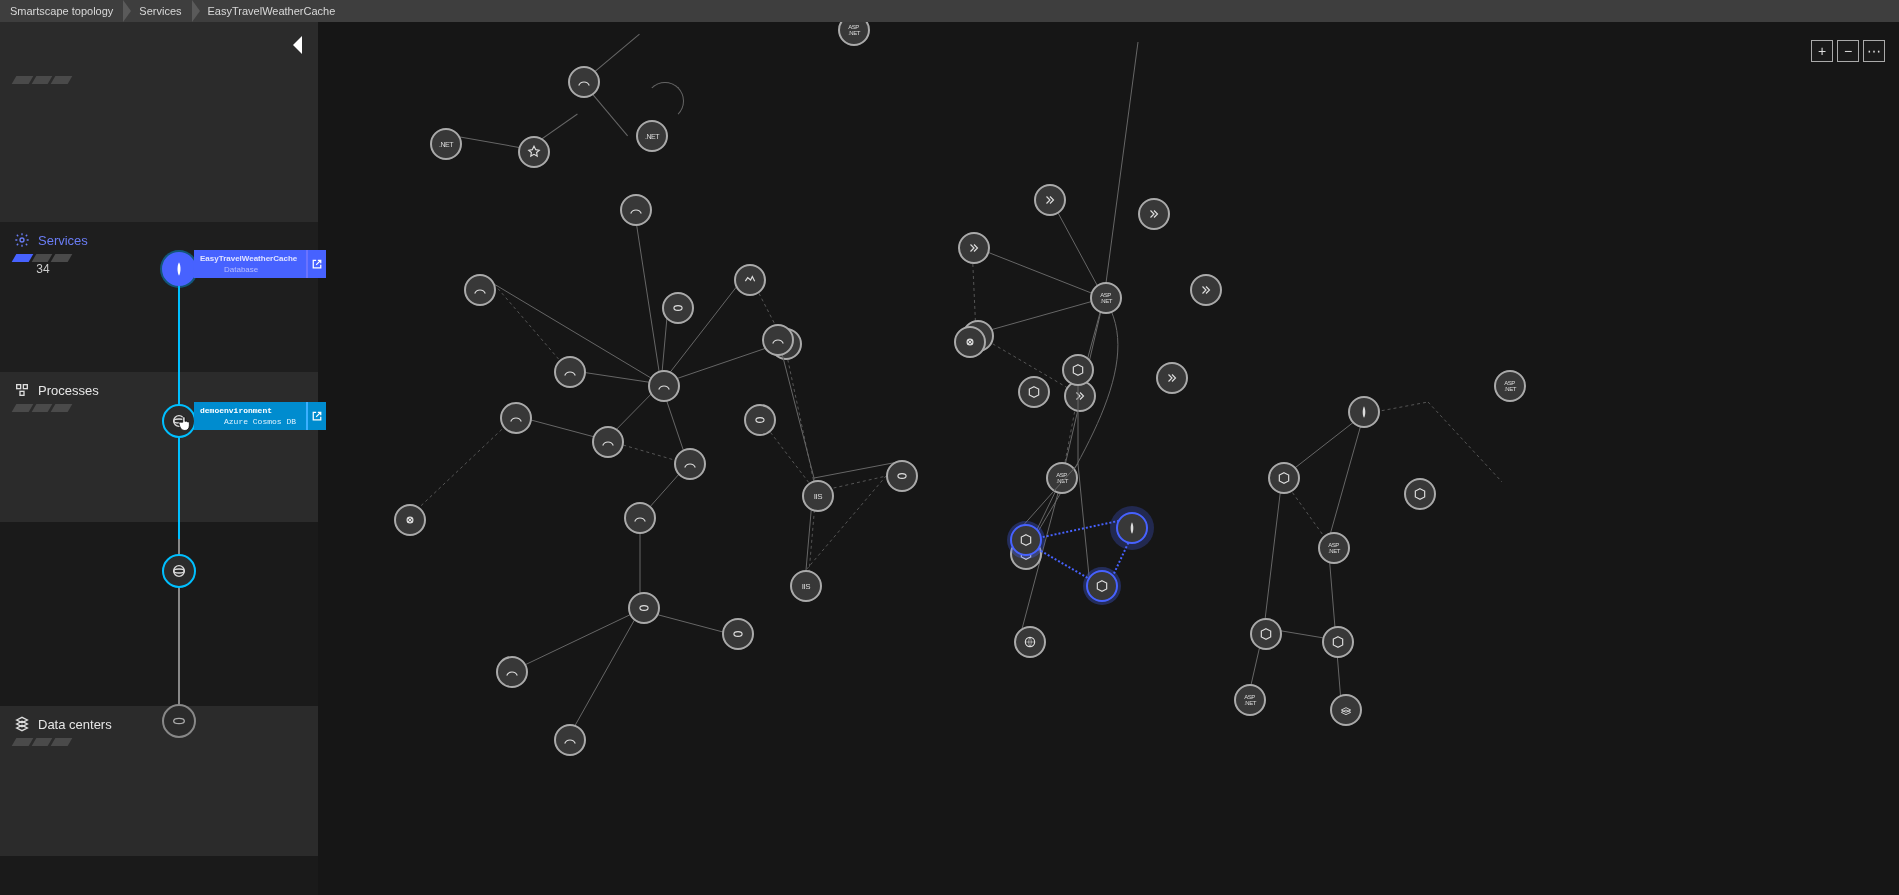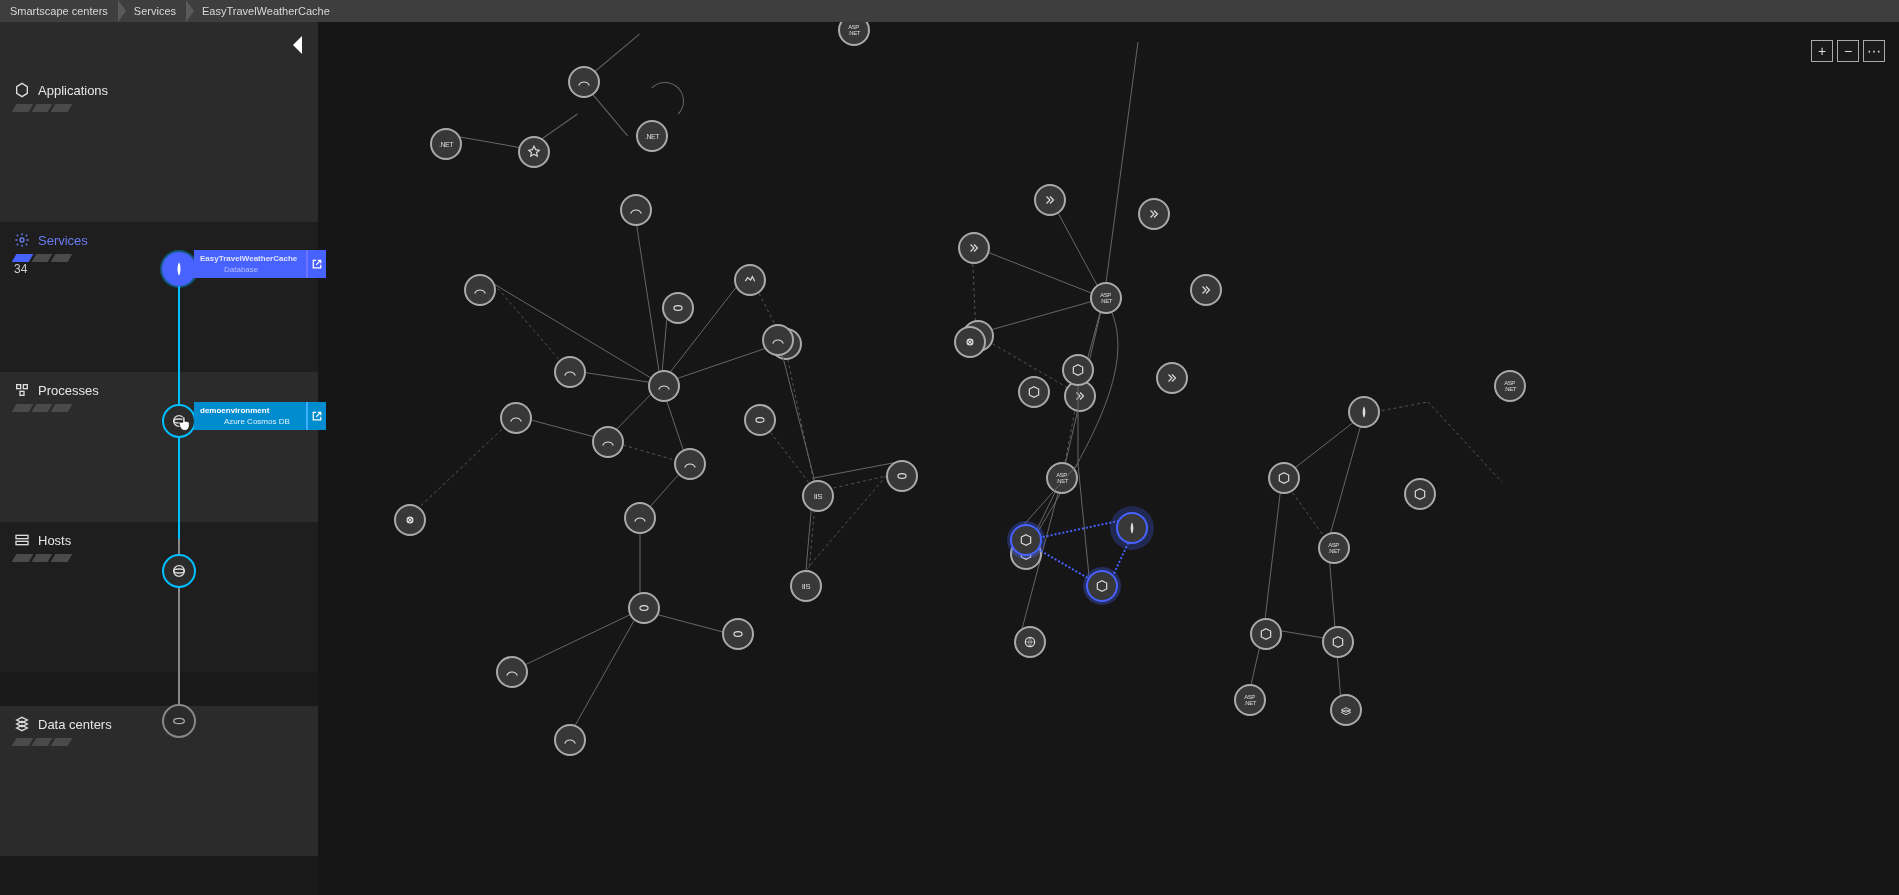--- a/index.html
+++ b/index.html
@@ -81,24 +81,23 @@
     font-size: 13px;
     color: #e6e6e6;
   }
   .layer-header.active { color: #6a7df5; }
   .layer-header .ico {
     width: 16px; height: 16px;
     display: inline-flex;
     align-items: center; justify-content: center;
   }
   .layer-count {
-    padding-left: 14px;
     font-size: 12px;
     color: #ccc;
-    text-align: left;
+    text-align: center;
     width: 86px;
   }
   .health {
     height: 8px;
     margin: 4px 0 0 14px;
     width: 56px;
     transform: skewX(-30deg);
     display: flex;
     gap: 3px;
   }
@@ -149,20 +148,21 @@
     z-index: 4;
   }
   .card.selected {
     background: #4762ff;
     border-color: #6a73ff;
   }
   .card.hover {
     background: #008ccf;
     color: #fff;
     border-color: #3bb0ff;
+    font-family: Liberation Mono, monospace;
   }
   .card .t { font-weight: bold; color:#e0e3ff; }
   .card.hover .t { color:#fff; }
   .card .sub { color:#b8beff; margin-top:2px;padding-left:24px;}
   .card.hover .sub { color:#dff3ff; }
   .card .open {
     position:absolute;
     right:-20px; top:0; bottom:0;
     width:18px;
     display:flex;align-items:center;justify-content:center;
@@ -226,42 +226,34 @@
     color:#ddd;
     font-size:14px;
     cursor:pointer;
     background:#1a1a1a;
   }
 </style>
 </head>
 <body>
 
 <div class="breadcrumb">
-  <span class="crumb">Smartscape centers</span>
+  <span class="crumb">Smartscape topology</span>
   <span class="crumb-sep"></span>
   <span class="crumb">Services</span>
   <span class="crumb-sep"></span>
   <span class="crumb">EasyTravelWeatherCache</span>
 </div>
 
 <div class="sidebar">
 
   <div class="collapse-wrap">
     <div class="collapse-handle"></div>
   </div>
 
   <div class="layer shade-a" style="top:50px;height:150px;">
-    <div class="layer-header">
-      <span class="ico">
-        <svg viewBox="0 0 24 24">
-            <path d="M12 2 20 7v10l-8 5-8-5V7z" fill="none" stroke="#ddd" stroke-width="2"></path>
-          </svg>
-      </span>
-      <span>Applications</span>
-    </div>
     <div class="health">
         <span></span>
         <span></span>
         <span></span>
       </div>
   </div>
 
   <div class="layer shade-b" style="top:200px;height:150px;">
     <div class="layer-header active">
       <span class="ico">
@@ -291,36 +283,20 @@
       </span>
       <span>Processes</span>
     </div>
     <div class="health">
         <span></span>
         <span></span>
         <span></span>
       </div>
   </div>
 
-  <div class="layer shade-b" style="top:500px;height:150px;">
-    <div class="layer-header">
-      <span class="ico">
-        <svg viewBox="0 0 24 24">
-            <rect x="3" y="5" width="18" height="5" fill="none" stroke="#ddd" stroke-width="2"></rect>
-            <rect x="3" y="14" width="18" height="5" fill="none" stroke="#ddd" stroke-width="2"></rect>
-          </svg>
-      </span>
-      <span>Hosts</span>
-    </div>
-    <div class="health">
-        <span></span>
-        <span></span>
-        <span></span>
-      </div>
-  </div>
 
   <div class="layer shade-a" style="top:684px;height:150px;">
     <div class="layer-header">
       <span class="ico">
         <svg viewBox="0 0 24 24">
             <path d="M4 18 12 14 20 18 12 22z" fill="none" stroke="#ddd" stroke-width="2"></path>
             <path d="M4 12 12 8 20 12 12 16z" fill="none" stroke="#ddd" stroke-width="2"></path>
             <path d="M4 6 12 2 20 6 12 10z" fill="none" stroke="#ddd" stroke-width="2"></path>
           </svg>
       </span>

